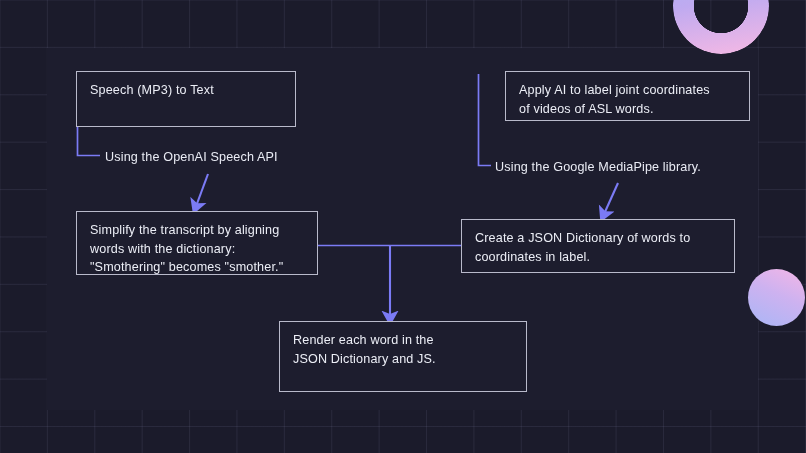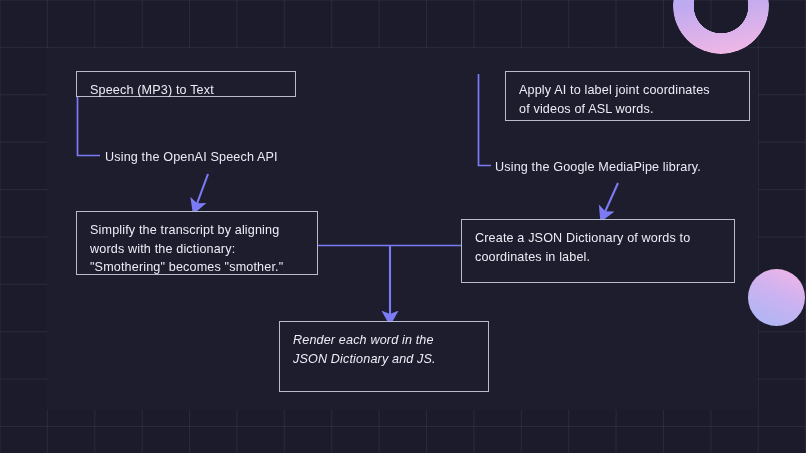--- a/index.html
+++ b/index.html
@@ -75,25 +75,25 @@
     background: #1d1d2e;
     color: #eceef6;
     font-size: 12.6px;
     line-height: 18.6px;
     letter-spacing: 0.15px;
     padding: 9px 12px 9px 13px;
     z-index: 5;
   }
   .node-line { display: block; white-space: pre; }
 
-  #node-speech        { left: 76px;  top: 71px;  width: 220px; height: 26px; }
+  #node-speech        { left: 76px;  top: 71px;  width: 220px; height: 56px; }
   #node-apply-ai      { left: 505px; top: 71px;  width: 245px; height: 50px; }
   #node-simplify      { left: 76px;  top: 211px; width: 242px; height: 64px; }
-  #node-create-json   { left: 461px; top: 219px; width: 274px; height: 64px; }
-  #node-render        { left: 279px; top: 321px; width: 210px; height: 71px; font-style: italic; }
+  #node-create-json   { left: 461px; top: 219px; width: 274px; height: 54px; }
+  #node-render        { left: 279px; top: 321px; width: 248px; height: 71px; }
 
   
   .caption {
     position: absolute;
     color: #e9ebf4;
     font-size: 12.6px;
     line-height: 18px;
     letter-spacing: 0.15px;
     white-space: nowrap;
     z-index: 5;

